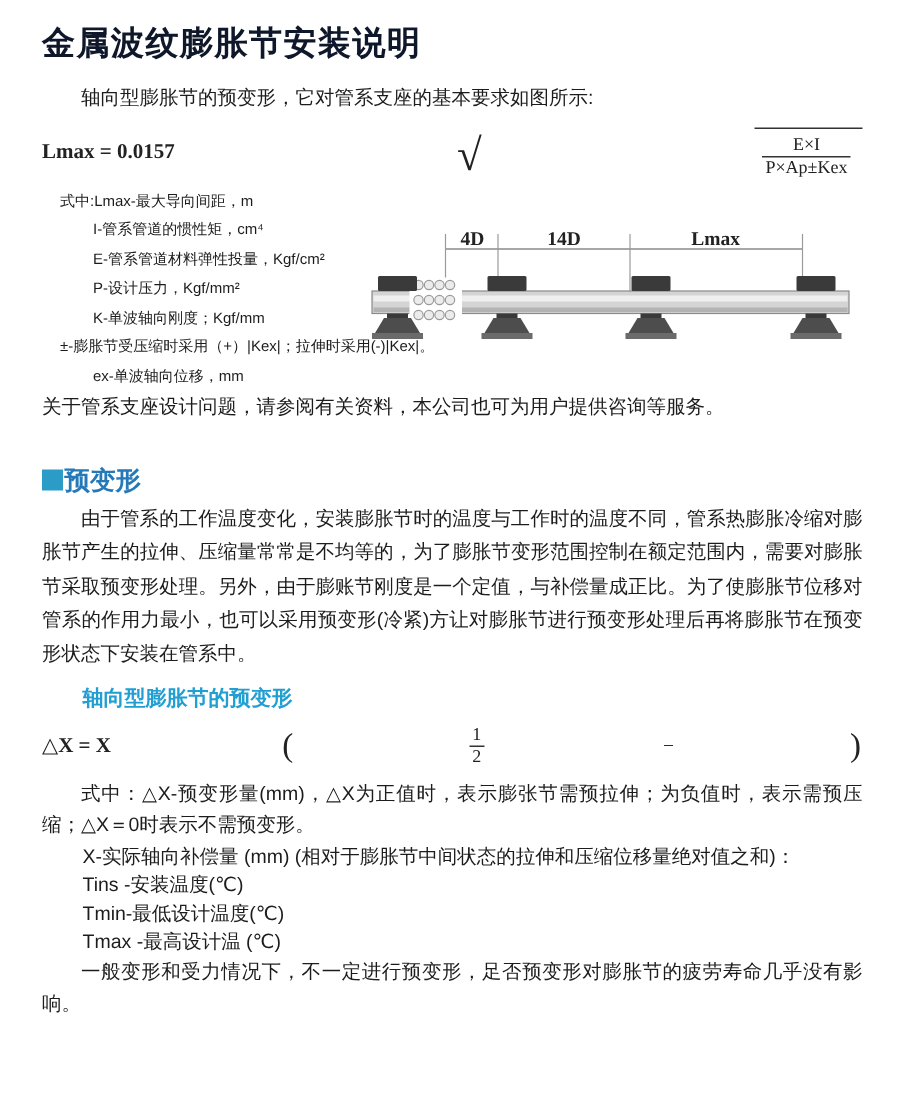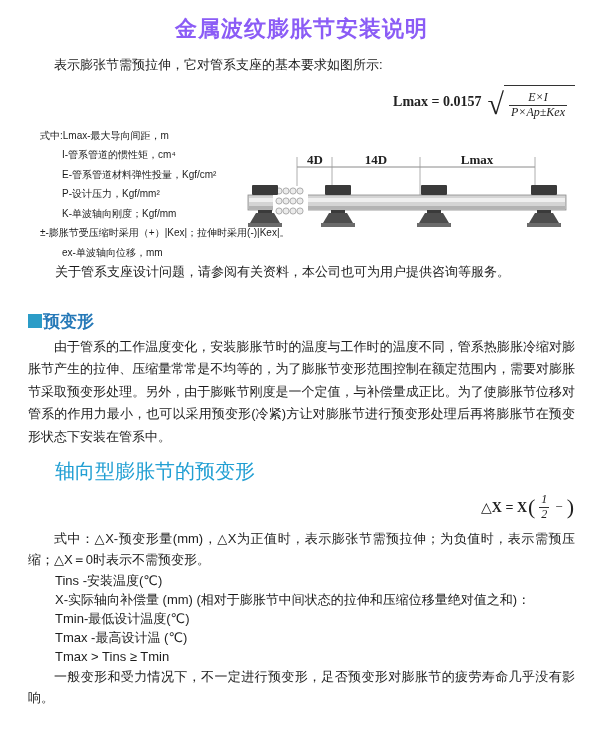--- a/index.html
+++ b/index.html
@@ -2,77 +2,77 @@
 <html><head>
 <meta charset="utf-8">
 <style>
   html,body{margin:0;padding:0;}
   body{
     width:600px;height:737px;background:#ffffff;position:relative;overflow:hidden;
     font-family:"Liberation Sans","DejaVu Sans",sans-serif;color:#1c1c1c;
   }
   .page{padding:0 25px 0 28px;position:relative;}
   .title{
-    text-align:center;font-size:22px;font-weight:bold;color:#8b5cf6;
+    text-align:left;font-size:22px;font-weight:bold;color:#0f172a;
     margin:14px 0 10px 0;letter-spacing:1px;
   }
   .sec-head{font-size:17px;font-weight:bold;color:#2679b8;}
   .sq{
     display:inline-block;width:14px;height:14px;background:#2b9cc7;
     vertical-align:-1px;margin-right:1px;
   }
   .body-text{font-size:13px;line-height:21px;margin:0;text-align:justify;}
   .indent{text-indent:2em;}
   .sec1-para{margin-top:4px;}
 
   
   .formula-row{
-    display:flex;justify-content:flex-end;align-items:center;
+    display:flex;justify-content:space-between;align-items:center;
     font-family:"Liberation Serif","DejaVu Serif",serif;color:#222;
   }
   .f-lhs{font-weight:bold;font-size:14px;}
   .frac{display:inline-flex;flex-direction:column;align-items:center;
-        font-style:italic;font-size:12px;line-height:1.15;padding:0 3px;}
+        font-size:12px;line-height:1.15;padding:0 3px;}
   .frac .den{border-top:1px solid #333;padding:0 2px;}
   .radical{font-size:30px;font-weight:400;line-height:0.8;margin:0 0 0 6px;transform:translateY(2px);}
   .root-body{border-top:1.6px solid #333;padding:1px 5px 0 2px;}
   .paren{font-size:22px;font-weight:400;line-height:1;padding:0 1px;}
   .mop{font-size:13px;padding:0 3px;}
 
   .formula1{margin:10px 0 4px 0;}
   .formula2{margin:8px 0 6px 0;}
 
   
   .defs-region{position:relative;margin-top:6px;min-height:176px;}
   .def-line{font-size:10px;line-height:19.5px;white-space:nowrap;}
   .ind-a{margin-left:12px;}
   .ind-b{margin-left:34px;}
-  .note-line{font-size:13px;line-height:20px;margin-left:27px;}
+  .note-line{font-size:13px;line-height:20px;}
 
   .diagram{position:absolute;left:217px;top:27px;width:352px;height:97px;}
   .dim-label{font-family:"Liberation Serif","DejaVu Serif",serif;font-weight:bold;font-size:13px;fill:#222;}
 
   .sec2-head-row{margin-top:8px;}
   .pre-para{line-height:22.5px;margin-top:3px;}
 
-  .sub-head{font-size:20px;font-weight:normal;color:#219fd3;margin:10px 0 0 27px;}
+  .sub-head{font-size:14px;font-weight:bold;color:#219fd3;margin:10px 0 0 27px;}
 
   .axial-items{margin-top:1px;}
   .axial-item{font-size:13px;line-height:19px;margin-left:27px;white-space:nowrap;}
   .explain{margin-top:2px;}
 </style>
 </head>
 <body>
 
 <div class="page">
 
   <div class="title">金属波纹膨胀节安装说明</div>
 
 
-  <p class="body-text indent">表示膨张节需预拉伸，它对管系支座的基本要求如图所示:</p>
+  <p class="body-text indent">轴向型膨胀节的预变形，它对管系支座的基本要求如图所示:</p>
 
   <div class="formula-row formula1">
     <span class="f-lhs">Lmax = 0.0157</span>
     <span class="radical">√</span>
     <span class="root-body">
       <span class="frac">
         <span class="num">E×I</span>
         <span class="den">P×Ap±Kex</span>
       </span>
     </span>
@@ -162,22 +162,21 @@
       <span class="num">1</span>
       <span class="den">2</span>
     </span>
     <span class="mop">−</span>
     <span class="paren">)</span>
   </div>
 
   <p class="body-text indent explain">式中：△X-预变形量(mm)，△X为正值时，表示膨张节需预拉伸；为负值时，表示需预压缩；△X＝0时表示不需预变形。</p>
 
   <div class="axial-items">
+    <div class="axial-item">X-实际轴向补偿量 (mm) (相对于膨胀节中间状态的拉伸和压缩位移量绝对值之和)：</div>
     <div class="axial-item">Tins -安装温度(℃)</div>
-    <div class="axial-item">X-实际轴向补偿量 (mm) (相对于膨胀节中间状态的拉伸和压缩位移量绝对值之和)：</div>
     <div class="axial-item">Tmin-最低设计温度(℃)</div>
     <div class="axial-item">Tmax -最高设计温 (℃)</div>
-    <div class="axial-item">Tmax &gt; Tins ≥ Tmin</div>
   </div>
 
   <p class="body-text indent">一般变形和受力情况下，不一定进行预变形，足否预变形对膨胀节的疲劳寿命几乎没有影响。</p>
 
 </div>
 
 </body></html>

